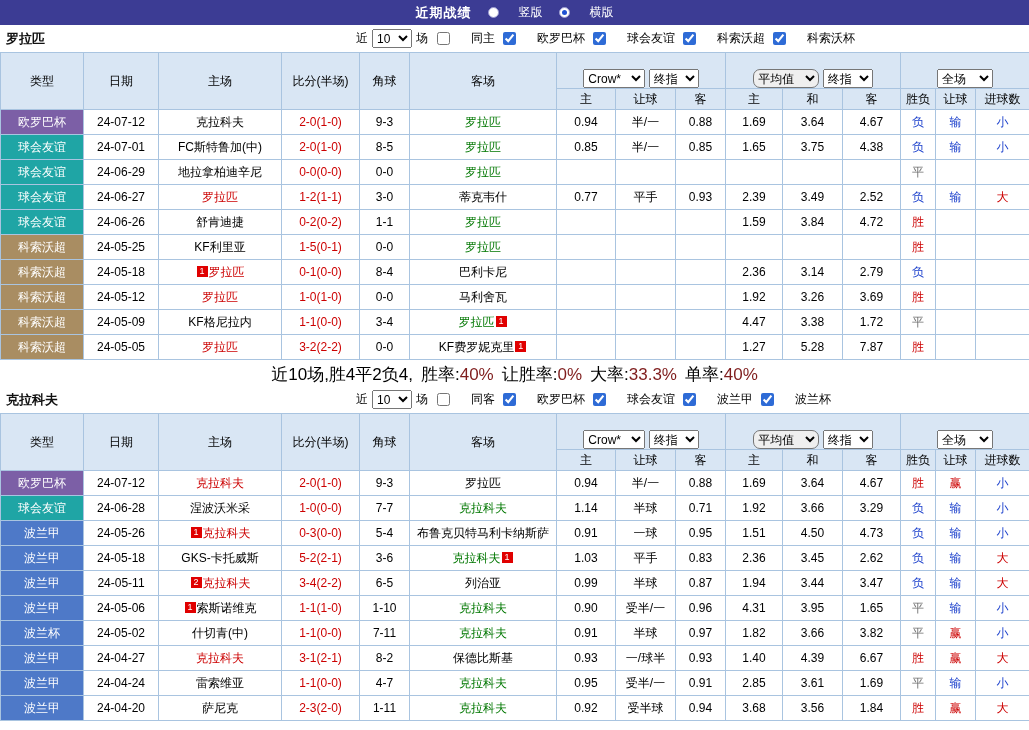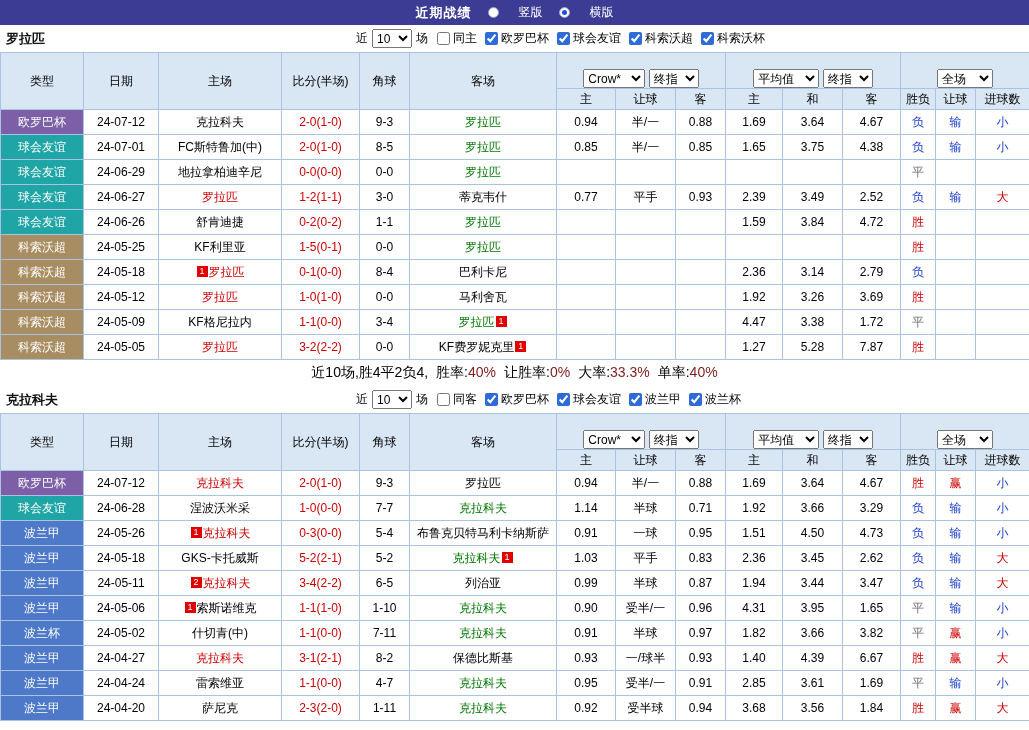--- a/index.html
+++ b/index.html
@@ -30,62 +30,62 @@
   .ring.checked::after {
     content:''; position:absolute; left:2px; top:2px;
     width:5px; height:5px; border-radius:50%; background:#1E50D2;
   }
   
   .section-header { height:27px; display:flex; align-items:center; }
   .team-heading { width:355px; padding-left:6px; font-weight:bold; font-size:13px; color:#111; }
   .filters { display:flex; align-items:center; gap:3px; }
   .flabel { margin:0 1px; }
   .count-select { width:40px; height:19px; font-size:12px; font-family:inherit; }
-  .chk { display:flex; align-items:center; gap:1px; margin-left:5px; cursor:pointer; }
+  .chk { display:flex; align-items:center; gap:19px; margin-left:5px; cursor:pointer; }
   input[type=checkbox] { width:13px; height:13px; margin:0 2px 0 0; accent-color:#2E6BD6; }
   
   table.matches { border-collapse:collapse; table-layout:fixed; width:1029px; }
   .matches th, .matches td {
     border:1px solid #A9C4E0;
     text-align:center;
     padding:0 2px;
     overflow:hidden;
     white-space:nowrap;
   }
   .matches thead th { background:#D9E6F4; font-weight:normal; }
   .hrow1 th { height:23px; }
   .hrow2 th { height:21px; }
   .matches tbody td { height:25px; background:#fff; }
   .group-th { padding:1px 0; }
   .sel { height:19px; font-size:12px; font-family:inherit; vertical-align:middle;margin-top:16px; }
   .sel-crown { width:62px; }
   .sel-final { width:50px; }
-  .sel-avg { width:66px; }
+  .sel-avg { width:66px;border-radius:7px; }
   .sel-scope { width:56px; }
   .type-badge { color:#fff; }
   .score { color:#CC0000; }
   .team-cell { cursor:pointer; }
   .red-card {
     display:inline-block;
     background:#E00000; color:#fff;
     font-size:9px; line-height:11px;
     width:11px; height:11px;
     margin:0 1px; vertical-align:2px;
     text-align:center;
   }
   
   .cw-type{width:83px}.cw-date{width:75px}.cw-home{width:123px}.cw-score{width:78px}
   .cw-corner{width:50px}.cw-away{width:147px}.cw-ch{width:59px}.cw-cl{width:60px}
   .cw-ca{width:50px}.cw-mh{width:57px}.cw-md{width:60px}.cw-ma{width:58px}
   .cw-r{width:35px}.cw-lr{width:40px}.cw-gr{width:54px}
   
   .summary {
     height:26px;
-    display:flex; align-items:center; justify-content:center;
-    font-size:14px;
+    display:flex; align-items:flex-end; justify-content:center;
+    font-size:17px;
   }
   .summary .stat { margin-left:8px; }
   .sval { color:#7f1d1d; }
 </style>
 </head>
 <body>
 
 <header class="topbar">
   <span class="tb-title">近期战绩</span>
   <label class="tb-radio">
@@ -491,21 +491,21 @@
           <td>4.73</td>
           <td style="color: rgb(26, 63, 204);">负</td>
           <td style="color: rgb(26, 63, 204);">输</td>
           <td style="color: rgb(26, 63, 204);">小</td>
         </tr>
         <tr>
           <td class="type-badge" style="background: rgb(78, 121, 200);">波兰甲</td>
           <td>24-05-18</td>
           <td class="team-cell"><span>GKS-卡托威斯</span></td>
           <td class="score">5-2(2-1)</td>
-          <td>5-2</td>
+          <td>3-6</td>
           <td class="team-cell"><span style="color: rgb(0, 119, 0);">克拉科夫</span><span class="red-card">1</span></td>
           <td>1.03</td>
           <td>平手</td>
           <td>0.83</td>
           <td>2.36</td>
           <td>3.45</td>
           <td>2.62</td>
           <td style="color: rgb(26, 63, 204);">负</td>
           <td style="color: rgb(26, 63, 204);">输</td>
           <td style="color: rgb(204, 0, 0);">大</td>

